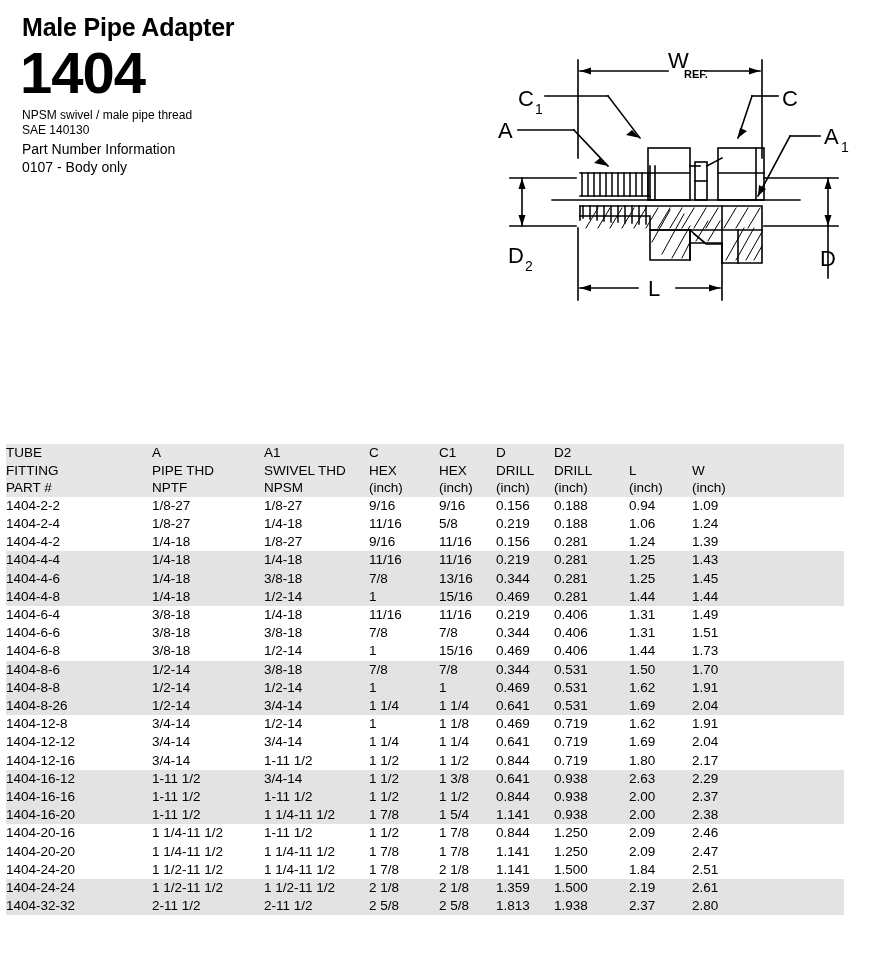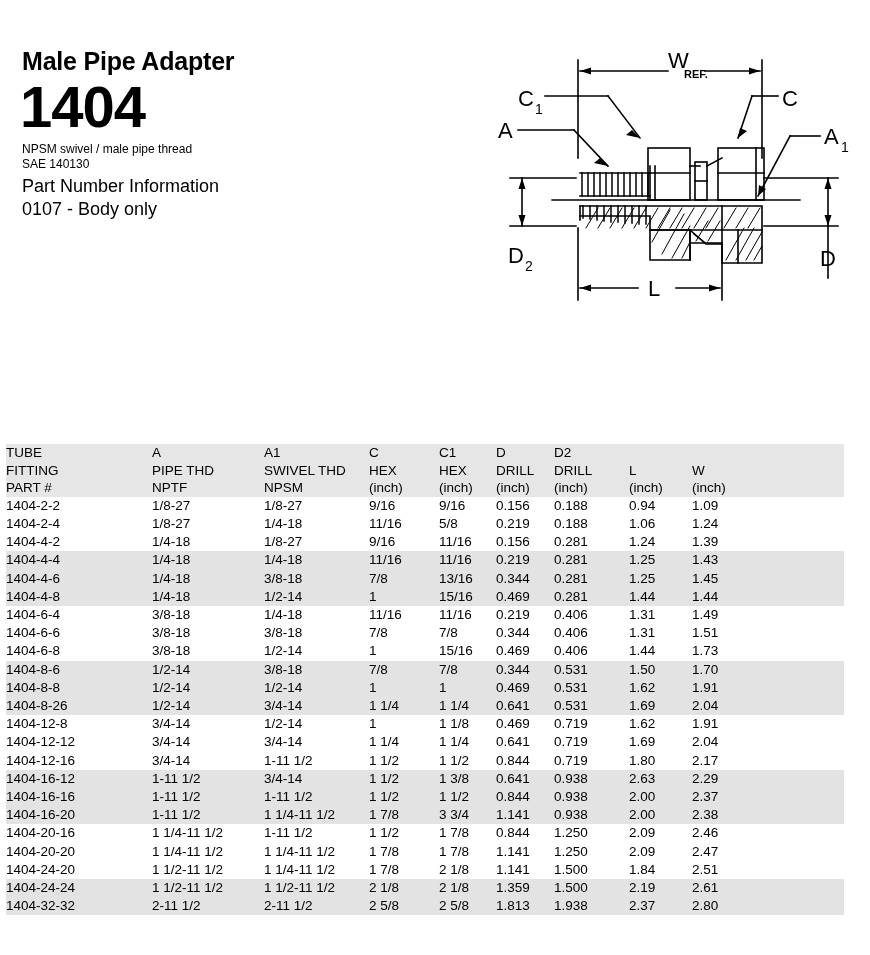--- a/index.html
+++ b/index.html
@@ -16,21 +16,20 @@
     color: #000000;
     overflow: hidden;
   }
 
   
   #header-block {
     position: absolute;
     left: 22px;
     top: 14px;
     width: 440px;
-    margin-top: 34px;
   }
   #product-title {
     font-size: 25px;
     font-weight: bold;
     letter-spacing: -0.2px;
     line-height: 1.05;
     margin: 0;
   }
   #product-number {
     font-size: 58px;
@@ -39,21 +38,21 @@
     margin: 4px 0 6px -2px;
     letter-spacing: -1px;
   }
   .sub-bold {
     font-size: 12px;
     font-weight: normal;
     line-height: 1.25;
     margin: 0;
   }
   .sub-plain {
-    font-size: 18px;
+    font-size: 14px;
     font-weight: normal;
     line-height: 1.27;
     margin: 0;
   }
   #subtitle-spacer { height: 3px; }
 
   
   #diagram {
     position: absolute;
     left: 490px;
@@ -503,21 +502,21 @@
           <td class="pad-l">0.844</td>
           <td class="pad-l">0.938</td>
           <td class="pad-l">2.00</td>
           <td class="pad-l">2.37</td>
         </tr>
         <tr class="band">
           <td class="pad-l">1404-16-20</td>
           <td class="pad-l">1-11 1/2</td>
           <td class="pad-l">1 1/4-11 1/2</td>
           <td class="pad-l">1 7/8</td>
-          <td class="pad-l">3 3/4</td>
+          <td class="pad-l">1 5/4</td>
           <td class="pad-l">1.141</td>
           <td class="pad-l">0.938</td>
           <td class="pad-l">2.00</td>
           <td class="pad-l">2.38</td>
         </tr>
         <tr>
           <td class="pad-l">1404-20-16</td>
           <td class="pad-l">1 1/4-11 1/2</td>
           <td class="pad-l">1-11 1/2</td>
           <td class="pad-l">1 1/2</td>

